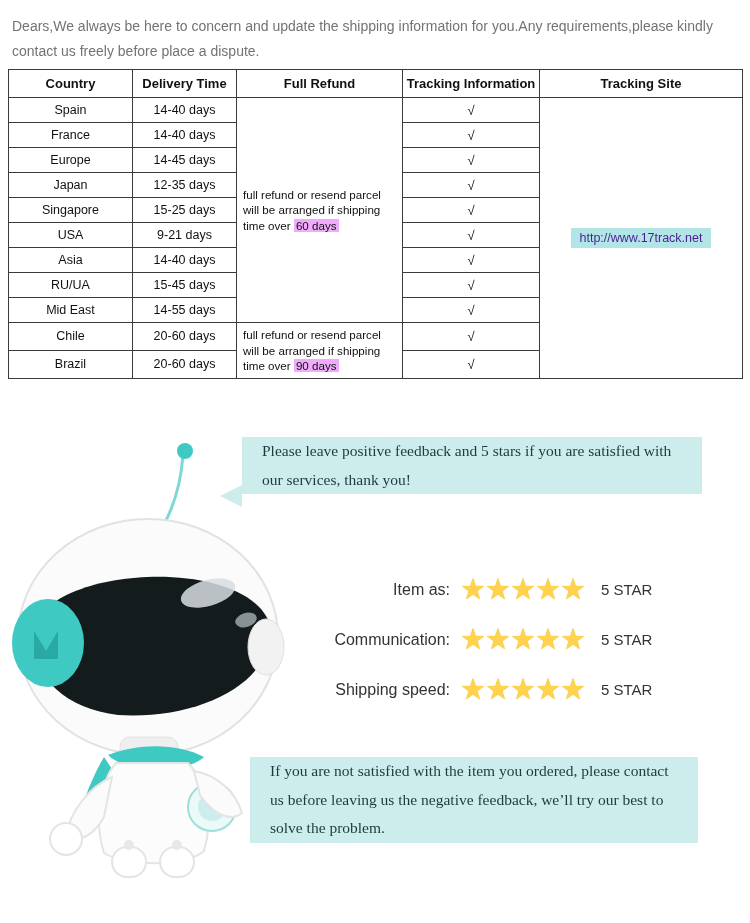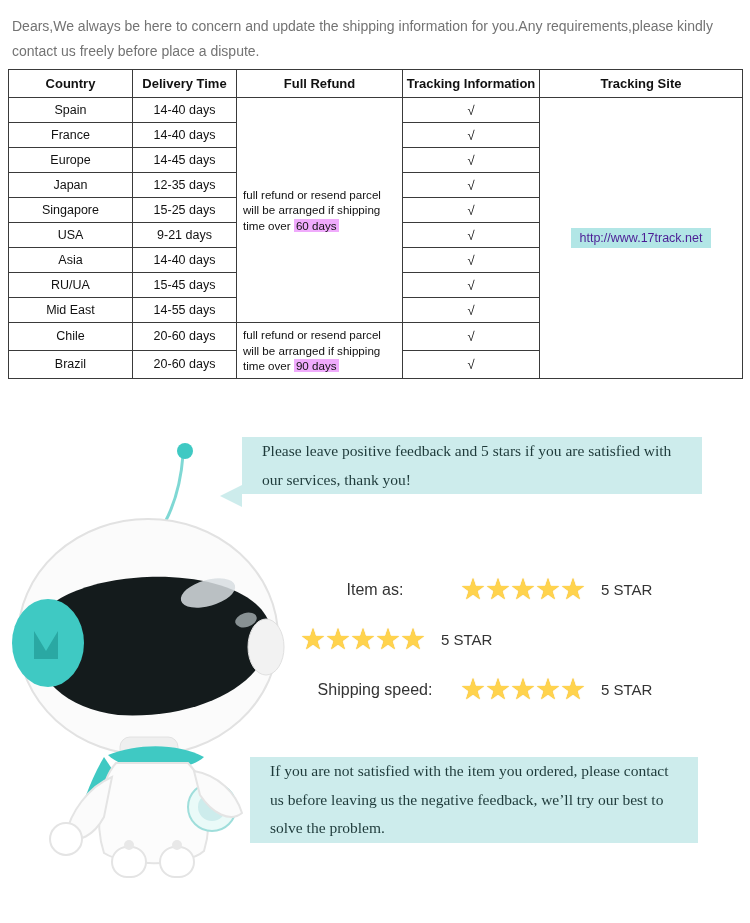--- a/index.html
+++ b/index.html
@@ -142,21 +142,21 @@
   .rating-row {
     display: flex;
     align-items: center;
     height: 50px;
     font-size: 16px;
     color: #333;
     justify-content: flex-start;
   }
   .rating-label {
     width: 150px;
-    text-align: center;
+    text-align: right;
     padding-right: 10px;
     white-space: nowrap;
   }
   .stars {
     display: flex;
     align-items: center;
   }
   .star {
     font-size: 29px;
     line-height: 1;
@@ -324,20 +324,21 @@
         <span class="stars">
           <span class="star">★</span>
           <span class="star">★</span>
           <span class="star">★</span>
           <span class="star">★</span>
           <span class="star">★</span>
         </span>
         <span class="rating-value">5 STAR</span>
       </div>
       <div class="rating-row">
+        <span class="rating-label">Communication:</span>
         <span class="stars">
           <span class="star">★</span>
           <span class="star">★</span>
           <span class="star">★</span>
           <span class="star">★</span>
           <span class="star">★</span>
         </span>
         <span class="rating-value">5 STAR</span>
       </div>
       <div class="rating-row">

